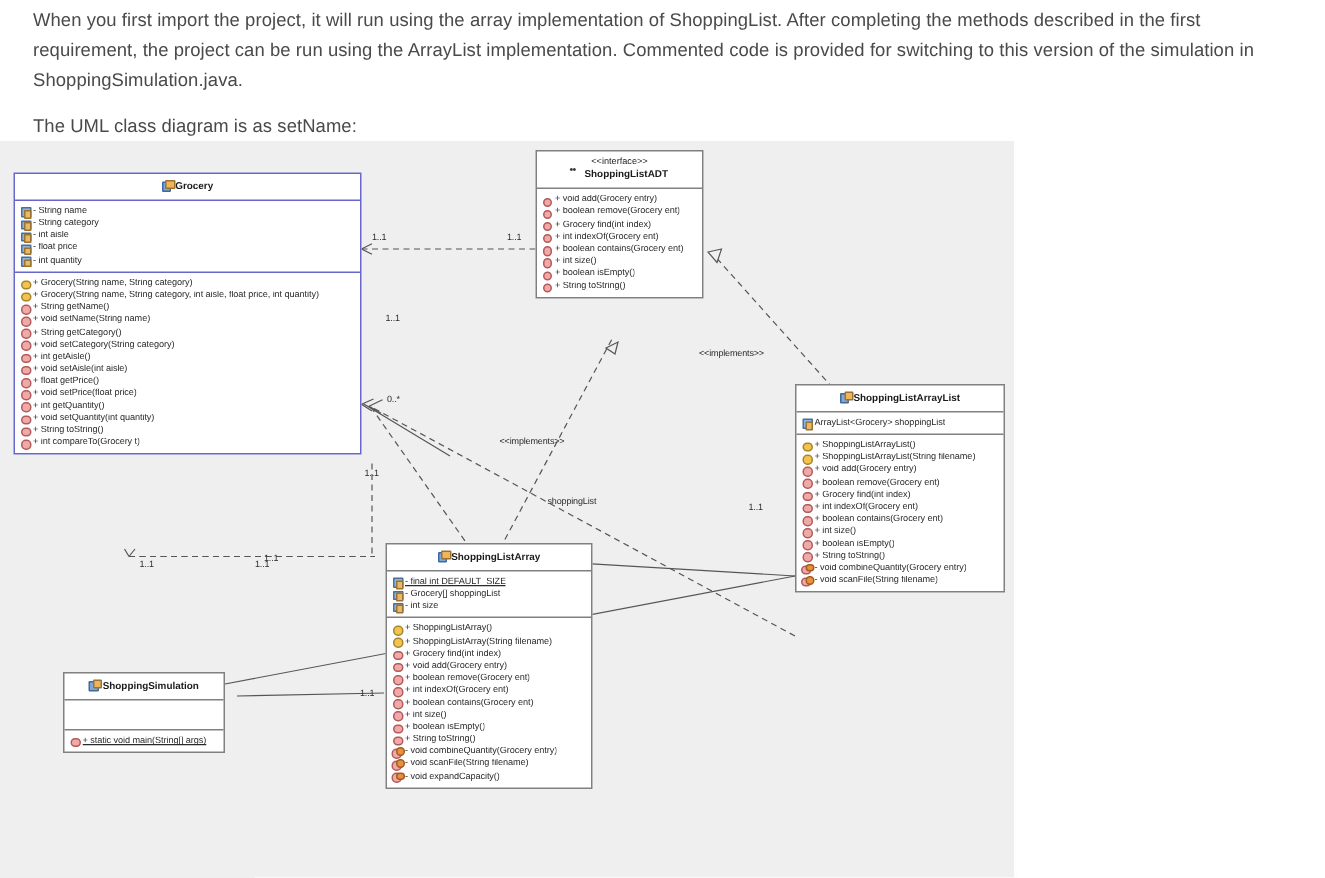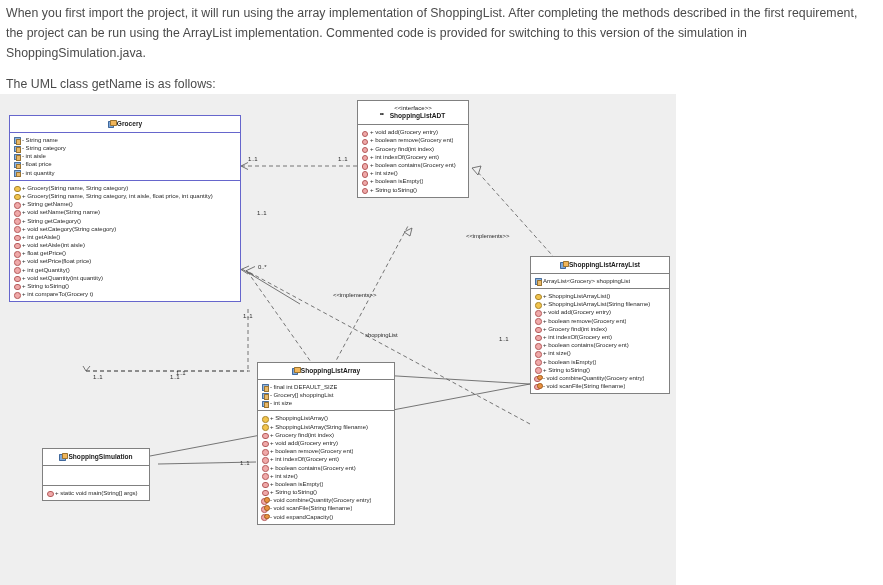--- a/index.html
+++ b/index.html
@@ -14,21 +14,21 @@
     color: #3a3a3a;
     overflow: hidden;
     position: relative;
   }
 
   
   #intro {
     padding: 4px 12px 0 6px;
   }
   #intro p {
-    margin: 0 0 11px 0;
+    margin: 0 0 11px 16px;
     font-size: 12.3px;
     line-height: 1.62;
     color: #4a4a4a;
     letter-spacing: 0.05px;
   }
   #intro p.second { margin-bottom: 0; }
 
   
   #diagram {
     position: absolute;
@@ -199,21 +199,21 @@
     color: #2b2b2b;
     white-space: nowrap;
     letter-spacing: -0.1px;
   }
 </style>
 </head>
 <body>
 
 <div id="intro">
   <p class="first">When you first import the project, it will run using the array implementation of ShoppingList. After completing the methods described in the first requirement, the project can be run using the ArrayList implementation. Commented code is provided for switching to this version of the simulation in ShoppingSimulation.java.</p>
-  <p class="second">The UML class getName is as follows:</p>
+  <p class="second">The UML class diagram is as setName:</p>
 </div>
 
 <div id="diagram">
 
   <svg class="wires" viewBox="0 0 676 491">
     <g stroke="#555" fill="none">
 
       <path d="M357,72 L242,72" stroke-dasharray="4,3" stroke-width="0.8"></path>
       <path d="M248,68.5 L241,72 L248,75.5" stroke-width="0.8"></path>
 

